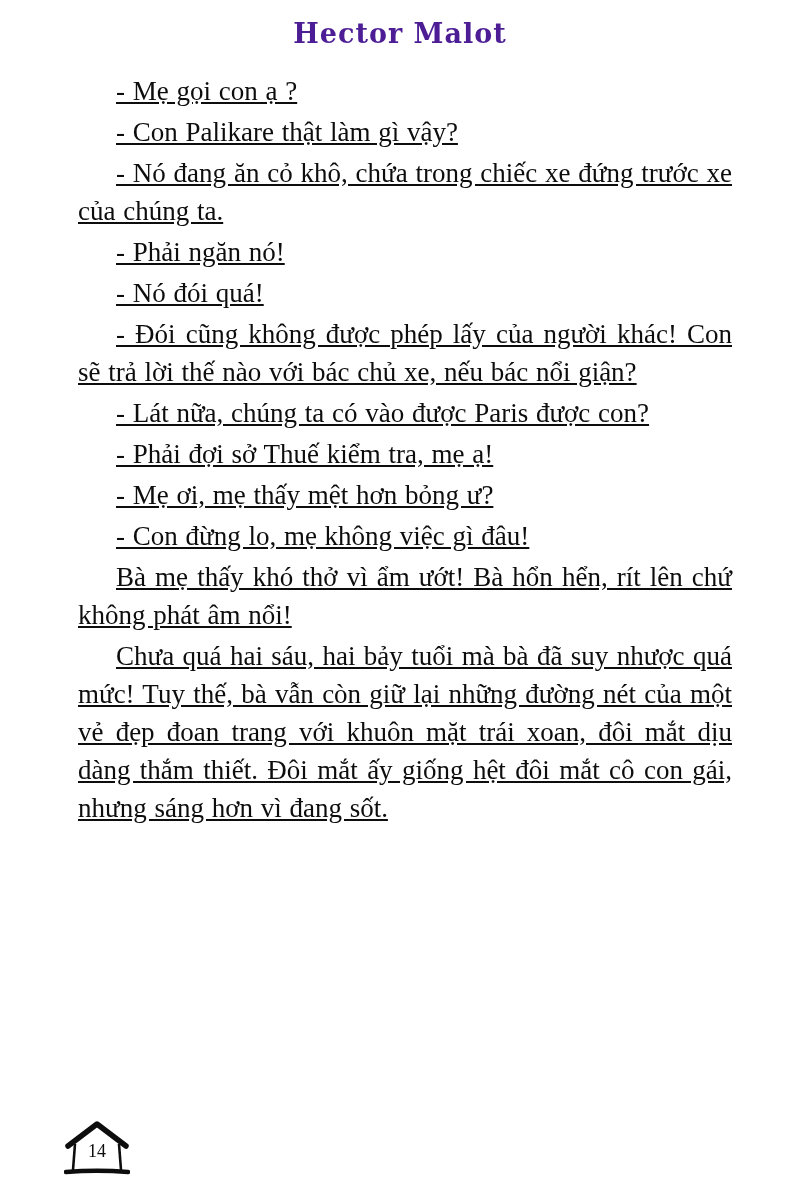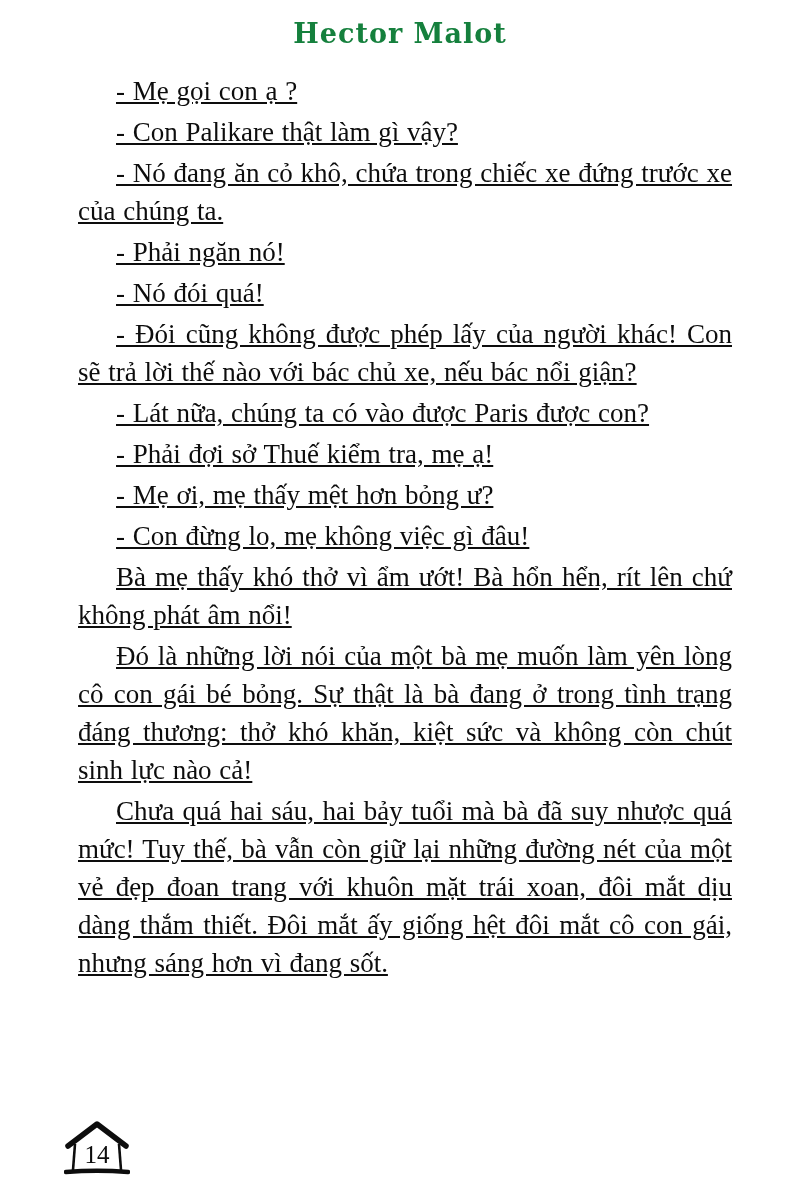--- a/index.html
+++ b/index.html
@@ -19,21 +19,21 @@
     top: 18px;
     left: 0;
     width: 100%;
     text-align: center;
   }
   .header .title {
     font-family: "DejaVu Serif", serif;
     font-weight: bold;
     font-size: 27px;
     letter-spacing: 1px;
-    color: #15803d;
+    color: #4c1d95;
   }
   .content {
     position: absolute;
     top: 72px;
     left: 78px;
     width: 654px;
     text-decoration: underline;
   }
   .content p {
     font-size: 27px;
@@ -57,21 +57,21 @@
     height: 58px;
   }
   .house svg { display: block; width: 66px; height: 58px; }
   .pagenum {
     position: absolute;
     left: 0;
     top: 21px;
     width: 66px;
     text-align: center;
     font-family: "Liberation Serif", serif;
-    font-size: 25px;
+    font-size: 18px;
     color: #0d0d0d;
   }
 </style>
 </head>
 <body>
 
 <div class="page">
 
   <div class="header">
     <span class="title">Hector Malot</span>
@@ -82,21 +82,20 @@
       <p>- Con Palikare thật làm gì vậy?</p>
       <p>- Nó đang ăn cỏ khô, chứa trong chiếc xe đứng trước xe của chúng ta.</p>
       <p>- Phải ngăn nó!</p>
       <p>- Nó đói quá!</p>
       <p>- Đói cũng không được phép lấy của người khác! Con sẽ trả lời thế nào với bác chủ xe, nếu bác nổi giận?</p>
       <p>- Lát nữa, chúng ta có vào được Paris được con?</p>
       <p>- Phải đợi sở Thuế kiểm tra, mẹ ạ!</p>
       <p>- Mẹ ơi, mẹ thấy mệt hơn bỏng ư?</p>
       <p>- Con đừng lo, mẹ không việc gì đâu!</p>
       <p>Bà mẹ thấy khó thở vì ẩm ướt! Bà hổn hển, rít lên chứ không phát âm nổi!</p>
-      <p>Đó là những lời nói của một bà mẹ muốn làm yên lòng cô con gái bé bỏng. Sự thật là bà đang ở trong tình trạng đáng thương: thở khó khăn, kiệt sức và không còn chút sinh lực nào cả!</p>
       <p>Chưa quá hai sáu, hai bảy tuổi mà bà đã suy nhược quá mức! Tuy thế, bà vẫn còn giữ lại những đường nét của một vẻ đẹp đoan trang với khuôn mặt trái xoan, đôi mắt dịu dàng thắm thiết. Đôi mắt ấy giống hệt đôi mắt cô con gái, nhưng sáng hơn vì đang sốt.</p>
     </div>
 
   <div class="footer">
     <div class="house">
       <svg viewBox="0 0 66 58" xmlns="http://www.w3.org/2000/svg" aria-hidden="true">
         <path d="M4 26 L33 4 L62 26" fill="none" stroke="#0d0d0d" stroke-width="5.5" stroke-linecap="round" stroke-linejoin="round"></path>
         <path d="M11 24 L9 50" fill="none" stroke="#0d0d0d" stroke-width="2.6"></path>
         <path d="M55 24 L57 50" fill="none" stroke="#0d0d0d" stroke-width="2.6"></path>
         <path d="M2 52 Q33 49.5 64 52" fill="none" stroke="#0d0d0d" stroke-width="4.5" stroke-linecap="round"></path>

